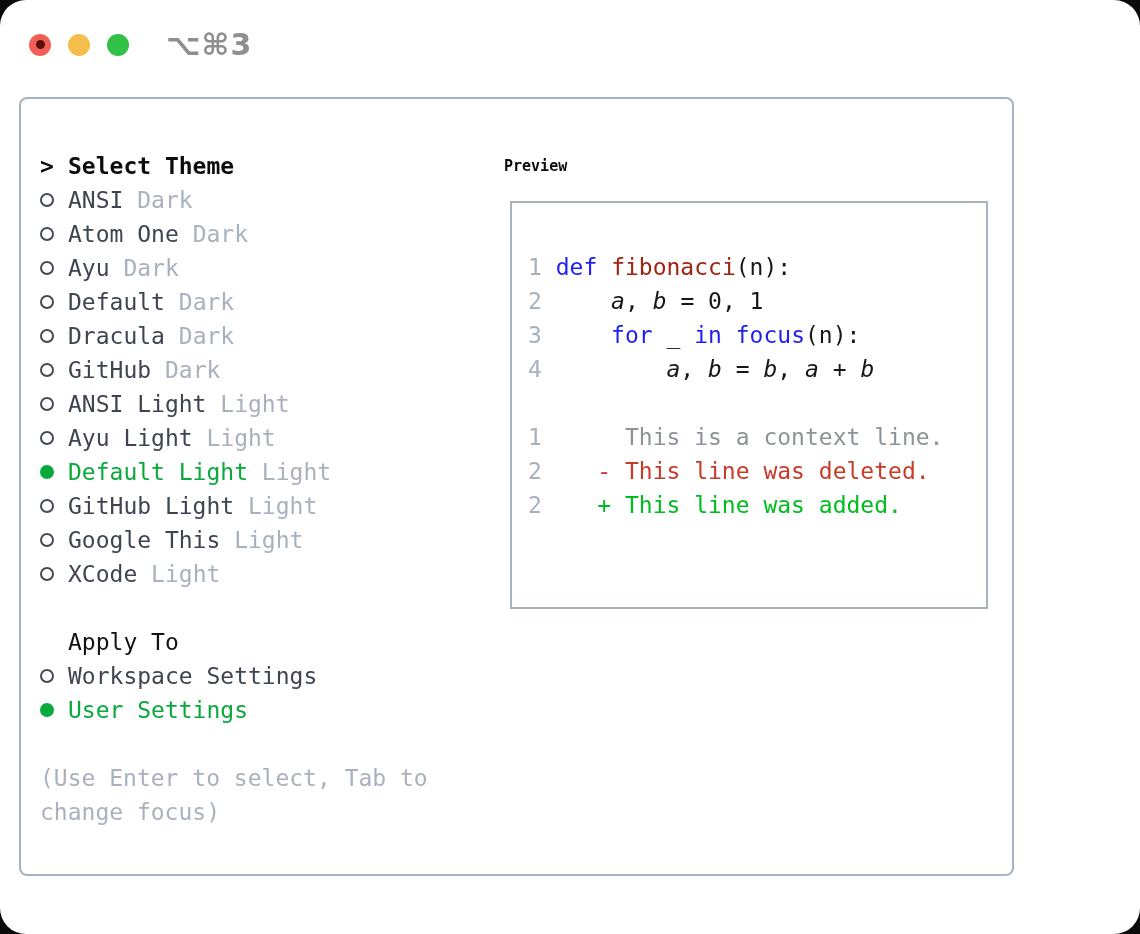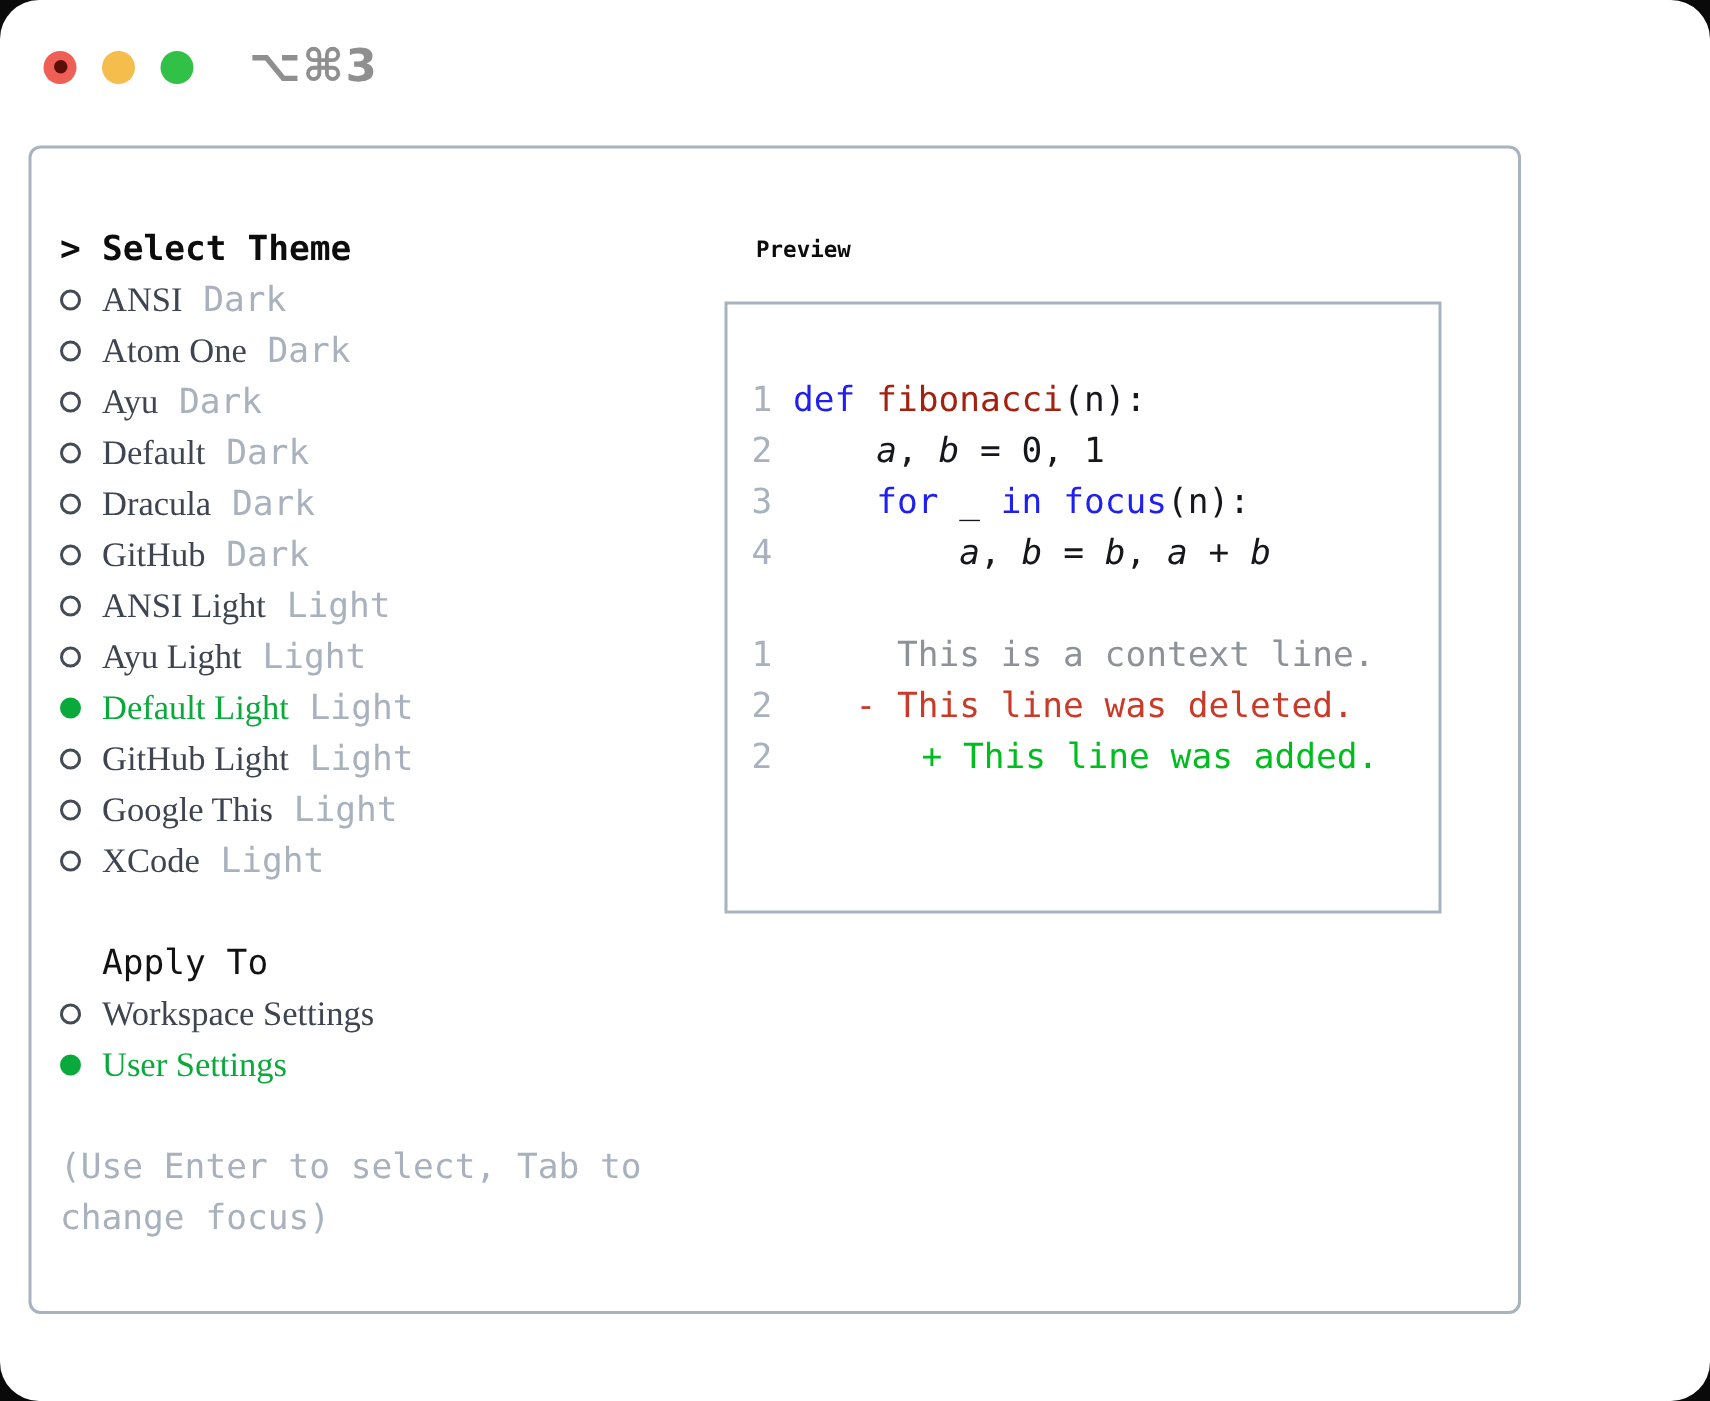--- a/index.html
+++ b/index.html
@@ -27,40 +27,40 @@
   .window{position:absolute;left:19px;top:97px;width:995px;height:779px;
     border:2px solid var(--border-gray);border-radius:8px;box-sizing:border-box;background:#fff;}
   .left-col{position:absolute;left:19px;top:50px;width:450px;font-size:23px;}
   .row{display:flex;height:34px;align-items:center;}
   .marker{width:28px;display:flex;align-items:center;flex:0 0 28px;}
   .prompt{font-weight:bold;color:#0c0c0c;}
   .radio{width:14px;height:14px;border:2px solid #454b54;border-radius:50%;box-sizing:border-box;}
   .radio.sel{background:var(--selection-green);border-color:var(--selection-green);}
   .title{font-weight:bold;color:#0c0c0c;white-space:pre;}
   .subheader{color:#121212;white-space:pre;}
-  .nm{color:var(--text-dark);white-space:pre;font-family:Liberation Serif, serif;}
+  .nm{color:var(--text-dark);white-space:pre;}
   .nm.sel{color:var(--selection-green);}
   .tag{color:var(--muted-gray);white-space:pre;}
   .spacer{height:34px;}
   .hint{color:var(--muted-gray);line-height:34px;font-size:23px;white-space:pre-line;}
   
   .preview-title{position:absolute;left:483px;top:50px;height:34px;line-height:34px;
     font-weight:bold;color:#0c0c0c;font-size:15px;}
-  .preview-box{position:absolute;left:462px;top:102px;width:478px;height:408px;
+  .preview-box{position:absolute;left:489px;top:102px;width:478px;height:408px;
     border:2px solid var(--border-gray);box-sizing:border-box;background:#fff;
     padding:47px 8px 4px 16px;overflow:hidden;}
   .pline{height:34px;line-height:34px;font-size:23px;white-space:pre;}
   .num{color:var(--muted-gray);}
   .p{color:#16171c;}
   .kw{color:var(--keyword-blue);}
   .fn{color:var(--function-red);}
   .va{color:#16171c;font-style:italic;}
   .ctx{color:var(--context-gray);}
   .del{color:var(--deleted-red);}
-  .add{color:var(--added-green);margin-left:44px;}
+  .add{color:var(--added-green);}
 </style>
 </head>
 <body>
 
 <div class="screen">
 
   <div class="titlebar">
     <span class="tl red">
         <span class="dot"></span>
       </span>

